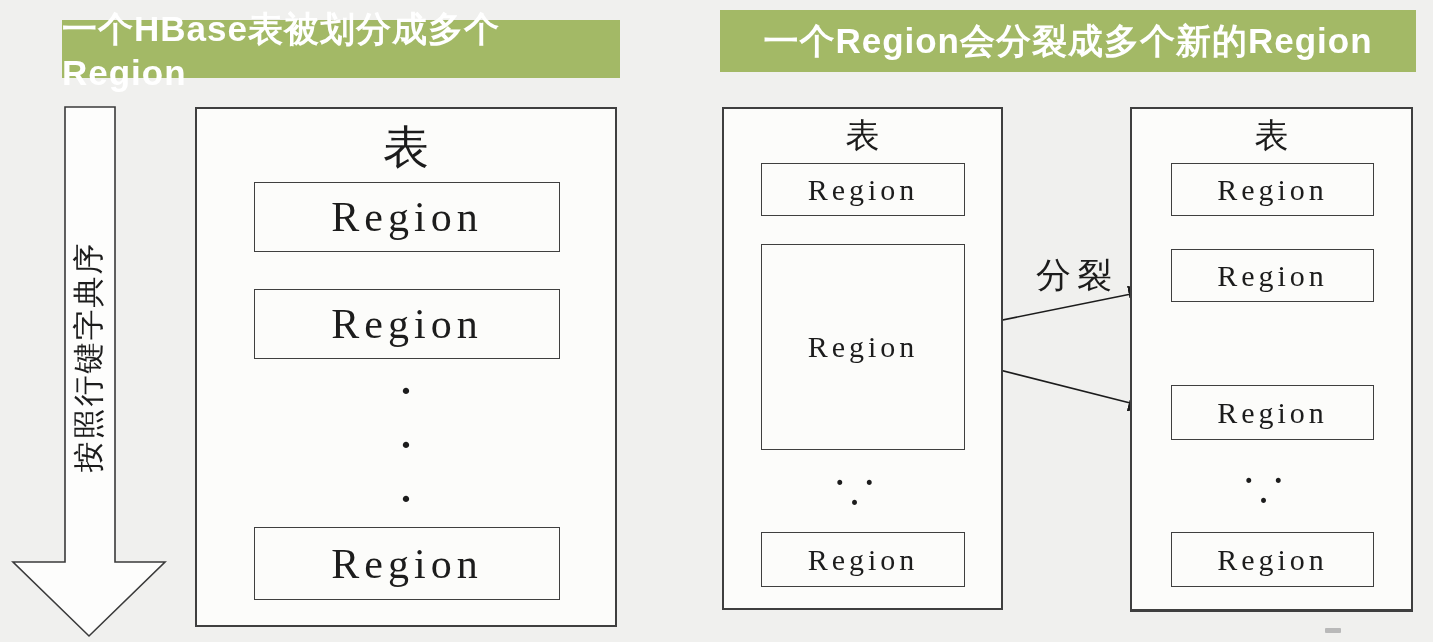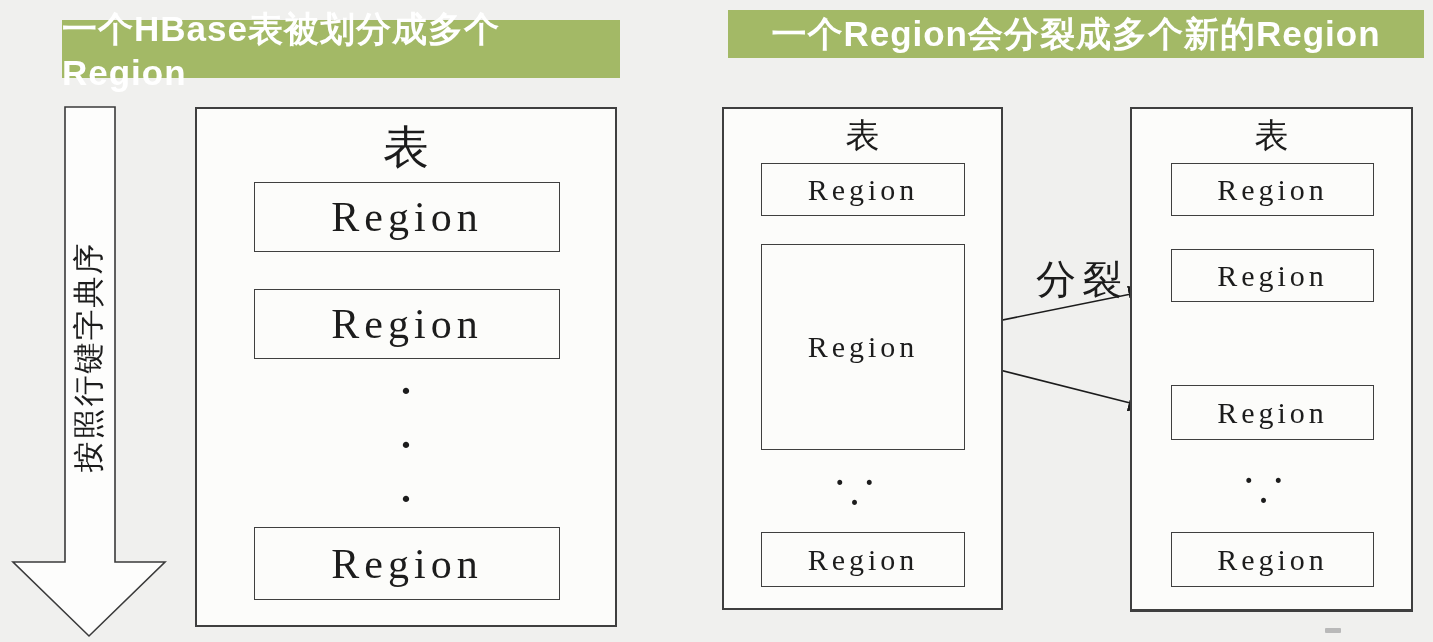--- a/index.html
+++ b/index.html
@@ -19,21 +19,21 @@
     color: #ffffff;
     font-family: "Liberation Sans", "DejaVu Sans", sans-serif;
     font-weight: bold;
     font-size: 35px;
     display: flex;
     align-items: center;
     justify-content: center;
     letter-spacing: 1px;
   }
   #hdr-left  { left: 62px;  top: 20px; width: 558px; height: 58px; }
-  #hdr-right { left: 720px; top: 10px; width: 696px; height: 48px; margin-left: 8px; }
+  #hdr-right { left: 720px; top: 10px; width: 696px; height: 62px; }
 
   
   .panel {
     background: #fcfcfa;
     border: 2px solid #3f3f3f;
   }
   #panel-left   { left: 195px;  top: 107px; width: 422px; height: 520px; }
   #panel-middle { left: 722px;  top: 107px; width: 281px; height: 503px; }
   #panel-right  { left: 1130px; top: 107px; width: 283px; height: 505px; border-bottom-width: 3px; }
 
@@ -105,21 +105,21 @@
     text-align: center;
     font-size: 31px;
     letter-spacing: 2px;
     line-height: 36px;
   }
 
   
   #split-label {
     left: 1036px;
     top: 252px;
-    font-size: 40px;
+    font-size: 35px;
     letter-spacing: 6px;
   }
 
   
   #bottom-dash {
     left: 1325px;
     top: 628px;
     width: 16px;
     height: 5px;
     background: #b9b9b9;

